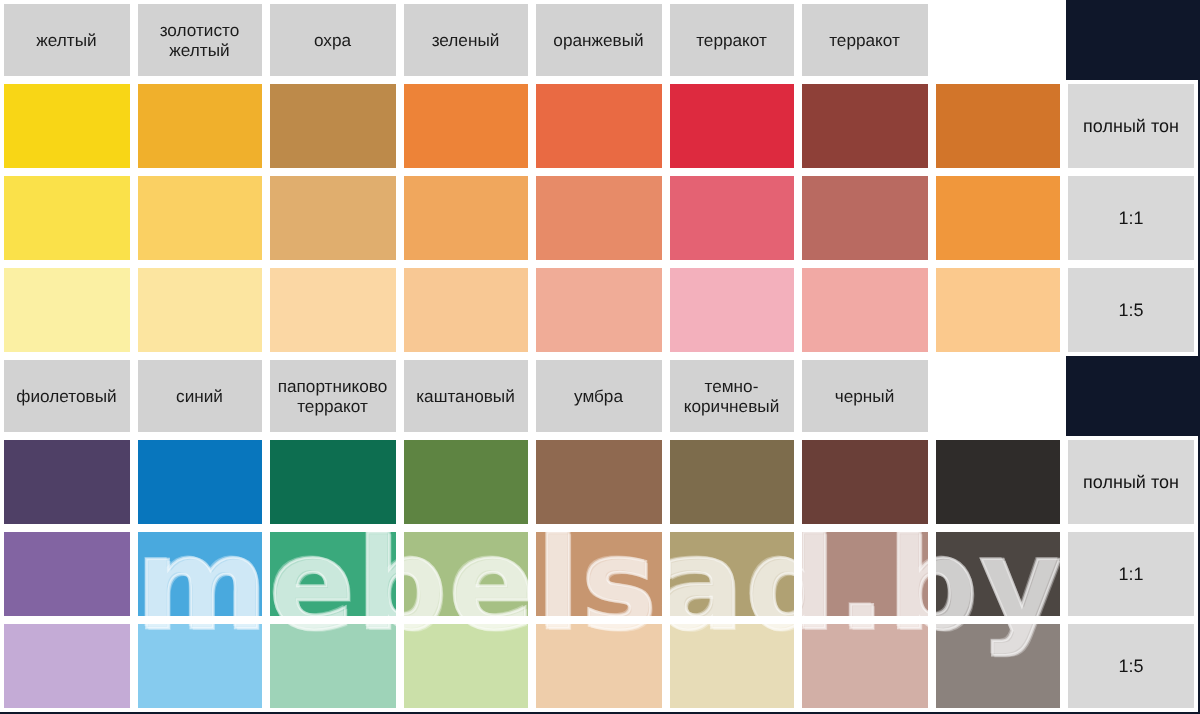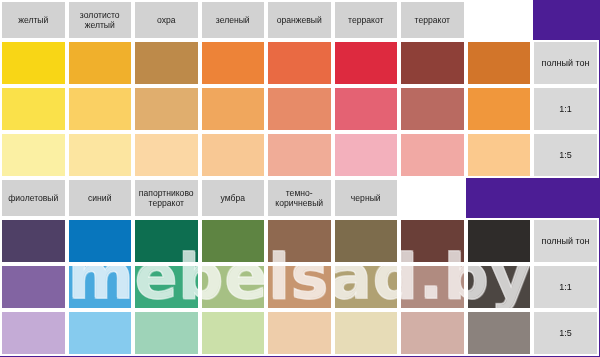--- a/index.html
+++ b/index.html
@@ -10,21 +10,21 @@
   body {
     width: 600px;
     height: 357px;
     font-family: "Liberation Sans", sans-serif;
     overflow: hidden;
   }
   #chart {
     position: relative;
     width: 600px;
     height: 357px;
-    background: #4c1d95;
+    background: #0f172a;
   }
 
   
   .section {
     position: relative;
     width: 600px;
   }
   .row {
     display: flex;
     width: 600px;
@@ -74,21 +74,21 @@
 
   
   .swatch {
     
   }
 
   
   #watermark {
     position: absolute;
     left: 0;
-    top: 229px;
+    top: 245px;
     width: 600px;
     height: 95px;
     display: flex;
     align-items: center;
     justify-content: center;
     pointer-events: none;
     z-index: 5;
     text-align: center;
   }
   #watermark .wm-text {
@@ -180,20 +180,23 @@
       <div class="cell name-cell">
           <span>фиолетовый</span>
         </div>
       <div class="cell name-cell">
           <span>синий</span>
         </div>
       <div class="cell name-cell">
           <span>папортниково терракот</span>
         </div>
       <div class="cell name-cell">
+          <span>каштановый</span>
+        </div>
+      <div class="cell name-cell">
           <span>умбра</span>
         </div>
       <div class="cell name-cell">
           <span>темно-коричневый</span>
         </div>
       <div class="cell name-cell">
           <span>черный</span>
         </div>
       <div class="cell ratio-cell ratio-blank"></div>
     </div>

